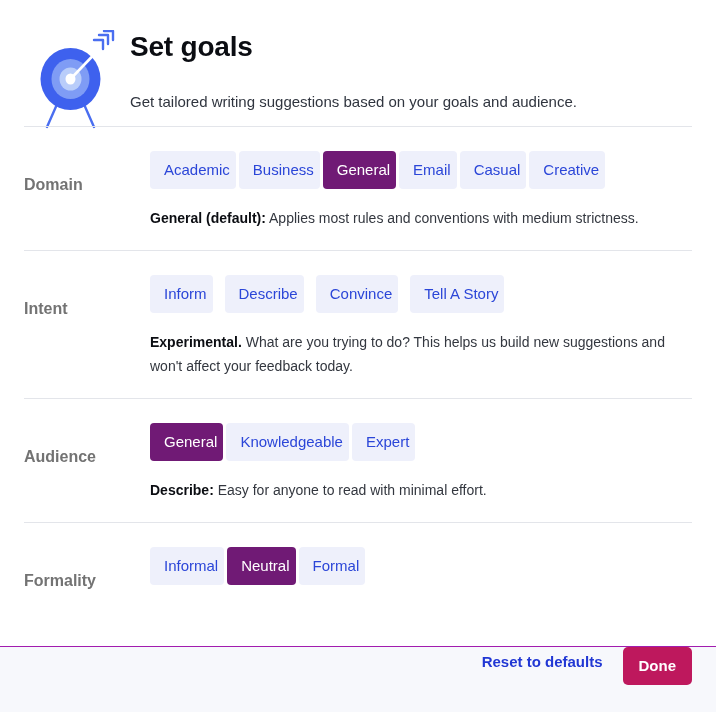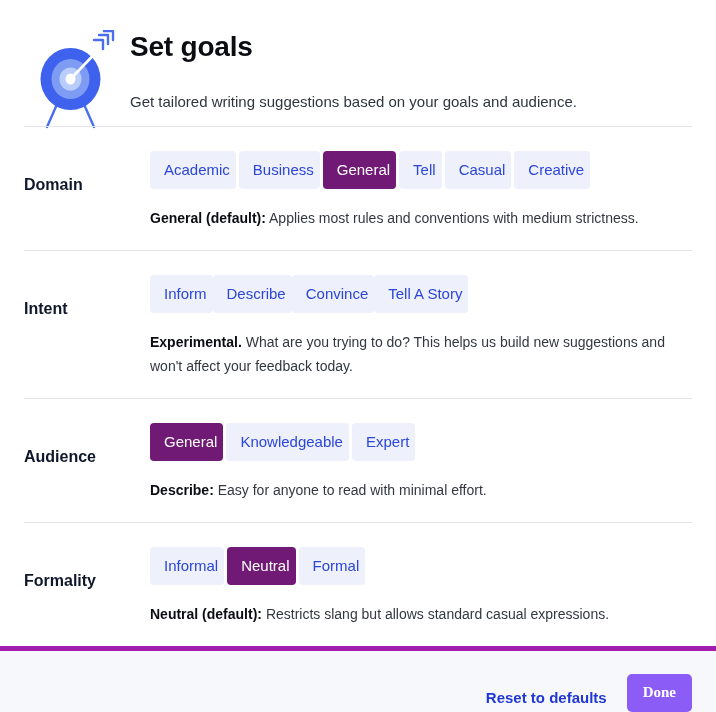--- a/index.html
+++ b/index.html
@@ -74,37 +74,37 @@
   .section {
     display: flex;
     align-items: flex-start;
     padding: 22px 0 20px 0;
   }
   .section-label {
     width: 126px;
     min-width: 126px;
     font-size: 16px;
     font-weight: bold;
-    color: #0f172a;
+    color: #737373;
     padding-top: 26px;
     line-height: 20px;
   }
   .section-body {
     flex: 1 1 auto;
     padding-top: 2px;
   }
 
   
   .chip-row {
     display: flex;
     flex-wrap: wrap;
     gap: 3px;
   }
   .chip-row.spaced {
-    gap: 0;
+    gap: 12px;
   }
   .chip {
     background: #eef0fb;
     color: #2b46d8;
     font-size: 15px;
     line-height: 17px;
     border: none;
     border-radius: 4px;
     padding: 10px 6px 11px 14px;
     cursor: pointer;
@@ -126,47 +126,47 @@
   .hint b {
     color: #0b0d12;
     font-weight: bold;
   }
 
   
   .footer {
     height: 66px;
     min-height: 66px;
     background: #f7f8fc;
-    border-top: 5px solid #a21caf;
-    display: flex;
-    align-items: flex-end;
+    border-top: 1px solid #a21caf;
+    display: flex;
+    align-items: flex-start;
     justify-content: flex-end;
     padding: 0 24px;
     gap: 18px;
   }
   .link-btn {
     background: none;
     border: none;
     color: #2137d4;
     font-size: 15px;
     font-weight: bold;
     cursor: pointer;
     font-family: "Liberation Sans", sans-serif;
     padding: 6px 2px;
   }
   .primary-btn {
-    background: #8b5cf6;
+    background: #be185d;
     color: #ffffff;
     border: none;
     border-radius: 5px;
     font-size: 15px;
     font-weight: bold;
     padding: 10px 16px 11px 16px;
     cursor: pointer;
-    font-family: Liberation Serif, serif;
+    font-family: Liberation Sans, sans-serif;
   }
 </style>
 </head>
 <body>
 
 <div class="panel">
 
   <div class="header">
     <div class="header-icon">
       <svg width="88" height="100" viewBox="0 0 88 100" xmlns="http://www.w3.org/2000/svg">
@@ -196,21 +196,21 @@
   <div class="sections">
 
     <div class="divider"></div>
     <div class="section">
       <div class="section-label">Domain</div>
       <div class="section-body">
         <div class="chip-row">
           <button class="chip">Academic</button>
           <button class="chip">Business</button>
           <button class="chip selected">General</button>
-          <button class="chip">Tell</button>
+          <button class="chip">Email</button>
           <button class="chip">Casual</button>
           <button class="chip">Creative</button>
         </div>
         <div class="hint">
           <b>General (default):</b><span> Applies most rules and conventions with medium strictness.</span>
         </div>
       </div>
     </div>
 
     <div class="divider"></div>
@@ -246,23 +246,20 @@
 
     <div class="divider"></div>
     <div class="section">
       <div class="section-label">Formality</div>
       <div class="section-body">
         <div class="chip-row">
           <button class="chip">Informal</button>
           <button class="chip selected">Neutral</button>
           <button class="chip">Formal</button>
         </div>
-        <div class="hint">
-          <b>Neutral (default):</b><span> Restricts slang but allows standard casual expressions.</span>
-        </div>
       </div>
     </div>
 
   </div>
 
   <div class="footer">
     <button class="link-btn">Reset to defaults</button>
     <button class="primary-btn">Done</button>
   </div>
 

